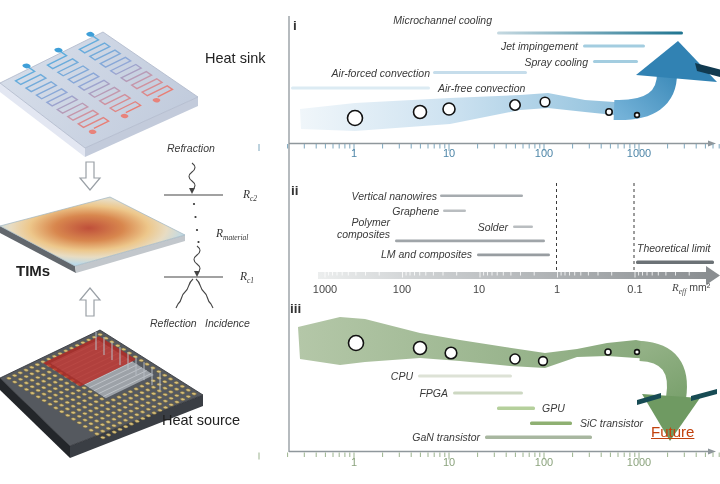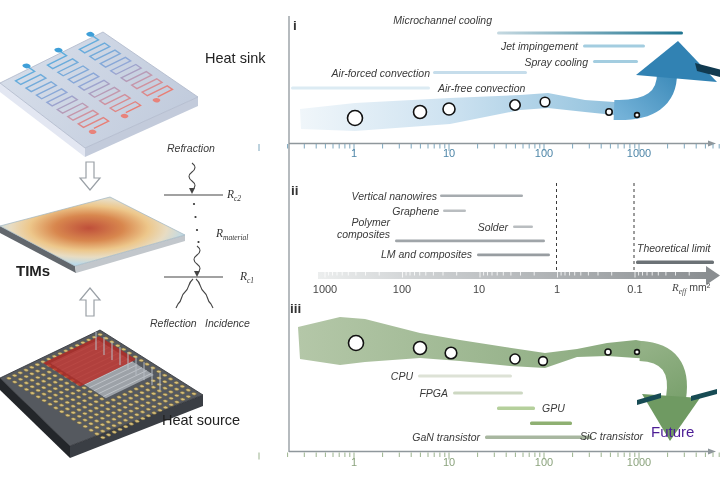--- a/index.html
+++ b/index.html
@@ -12,21 +12,21 @@
   .tick{position:absolute;z-index:2;font:11px "Liberation Sans",sans-serif;transform:translateX(-50%);white-space:nowrap;}
   .blue{color:#4e86a8;} .green{color:#8ba37d;} .gray{color:#474747;}
   .axislab{position:absolute;z-index:2;font:italic 10.5px "Liberation Sans",sans-serif;white-space:nowrap;margin-left:28px;}
   .roman{position:absolute;z-index:2;font:bold 13.5px "Liberation Sans",sans-serif;color:#333;}
   .big{position:absolute;z-index:2;font:14.5px "Liberation Sans",sans-serif;color:#222;white-space:nowrap;}
   .bold{font-weight:bold;}
   .rsub{position:absolute;z-index:2;font:italic 11.5px "Liberation Serif",serif;color:#333;white-space:nowrap;}
   .rsub sub{font-size:7.5px;font-style:italic;}
   .bma{position:absolute;z-index:2;font:italic 13.5px "Liberation Sans",sans-serif;color:#333;
        text-align:center;transform:translateX(-50%);white-space:pre-line;line-height:1.3;}
-  .future{position:absolute;z-index:2;font:15px "Liberation Sans",sans-serif;color:#4c1d95;white-space:nowrap;}
+  .future{position:absolute;z-index:2;font:15px "Liberation Sans",sans-serif;color:#c2410c;white-space:nowrap;text-decoration:underline;}
 </style>
 </head>
 <body>
 
 <div id="stage">
 
 <svg id="art" width="720" height="484" viewBox="0 0 720 484">
   <defs>
     <linearGradient id="gBandBlue" gradientUnits="userSpaceOnUse" x1="300" y1="0" x2="660" y2="0">
       <stop offset="0" stop-color="#f0f6fa"></stop>
@@ -466,21 +466,21 @@
   </g>
 </svg>
 
 <div class="big" style="left:172px;top:50px;margin-left:33px;">Heat sink</div>
 <div class="big bold" style="left:16px;top:262px;font-size:15px;">TIMs</div>
 <div class="big" style="left:162px;top:412px;">Heat source</div>
 
 <div class="lbl" style="left:167px;top:142px;">Refraction</div>
 <div class="lbl" style="left:142px;top:317px;margin-left:8px;">Reflection</div>
 <div class="lbl" style="left:205px;top:317px;">Incidence</div>
-<div class="rsub" style="left:227px;top:188px;"><span>R</span><sub>c2</sub></div>
+<div class="rsub" style="left:243px;top:188px;"><span>R</span><sub>c2</sub></div>
 <div class="rsub" style="left:216px;top:227px;"><span>R</span><sub>material</sub></div>
 <div class="rsub" style="left:240px;top:270px;"><span>R</span><sub>c1</sub></div>
 
 <div class="roman" style="left:293px;top:18px;">i</div>
 <div class="lbl ra" style="left:492px;top:14px;">Microchannel cooling</div>
 <div class="lbl ra" style="left:578px;top:40px;">Jet impingement</div>
 <div class="lbl ra" style="left:588px;top:55.5px;">Spray cooling</div>
 <div class="lbl ra" style="left:430px;top:66.5px;">Air-forced convection</div>
 <div class="lbl" style="left:438px;top:82px;">Air-free convection</div>
 <div class="tick blue" style="left:354px;top:147px;">1</div>
@@ -501,21 +501,21 @@
 <div class="tick gray" style="left:402px;top:283px;">100</div>
 <div class="tick gray" style="left:479px;top:283px;">10</div>
 <div class="tick gray" style="left:557px;top:283px;">1</div>
 <div class="tick gray" style="left:635px;top:283px;">0.1</div>
 <div class="rsub" style="left:672px;top:281px;font-size:11px;color:#474747;"><span>R</span><sub>eff</sub><span style="font-family:'Liberation Sans',sans-serif;font-style:normal;font-size:10.5px;"> mm²</span></div>
 
 <div class="roman" style="left:290px;top:301px;">iii</div>
 <div class="lbl ra" style="left:413px;top:370px;">CPU</div>
 <div class="lbl ra" style="left:448px;top:387px;">FPGA</div>
 <div class="lbl" style="left:542px;top:402px;">GPU</div>
-<div class="lbl" style="left:580px;top:417px;margin-top:13px;">SiC transistor</div>
+<div class="lbl" style="left:580px;top:417px;">SiC transistor</div>
 <div class="lbl ra" style="left:480px;top:431px;">GaN transistor</div>
 <div class="future" style="left:651px;top:423px;">Future</div>
 <div class="tick green" style="left:354px;top:456px;">1</div>
 <div class="tick green" style="left:449px;top:456px;">10</div>
 <div class="tick green" style="left:544px;top:456px;">100</div>
 <div class="tick green" style="left:639px;top:456px;">1000</div>
 <div class="axislab green" style="left:692px;top:457px;">q (W</div>
 
 </div>
 

